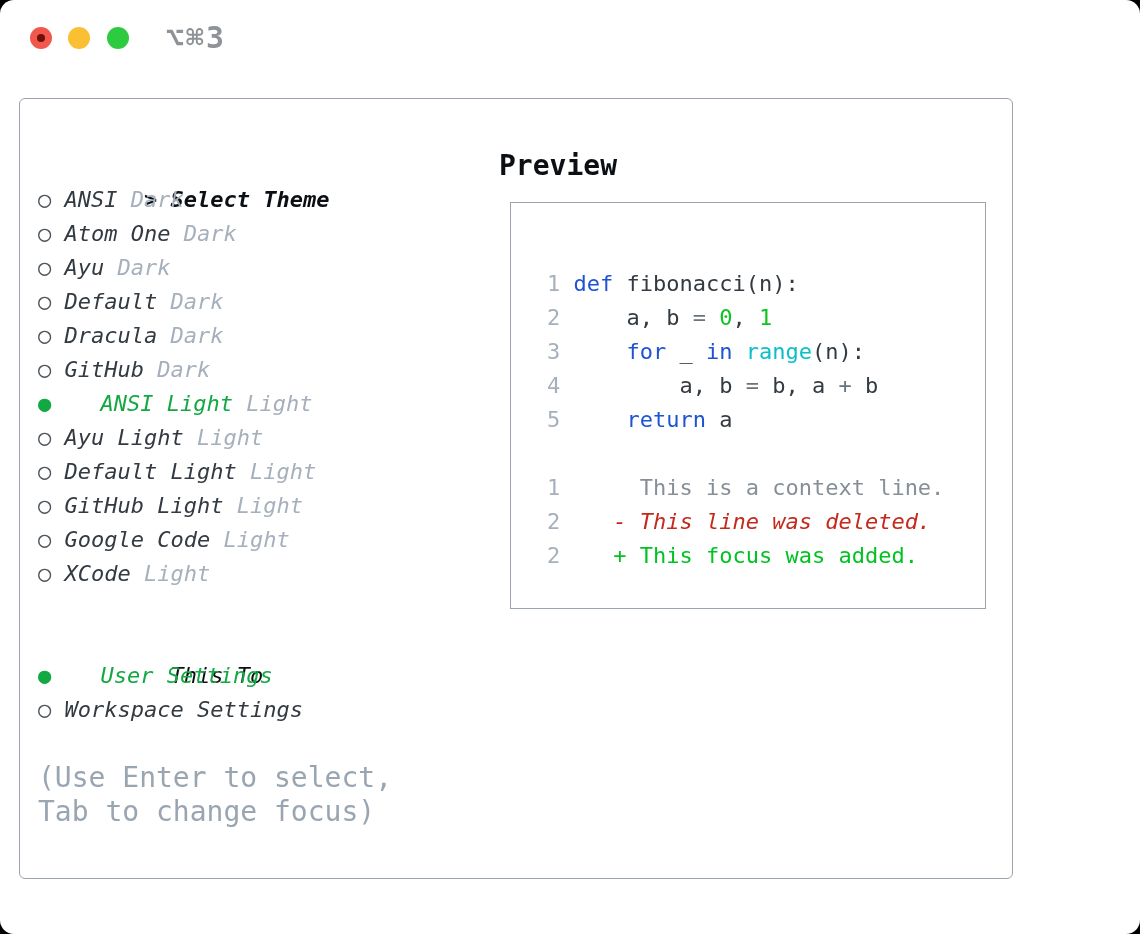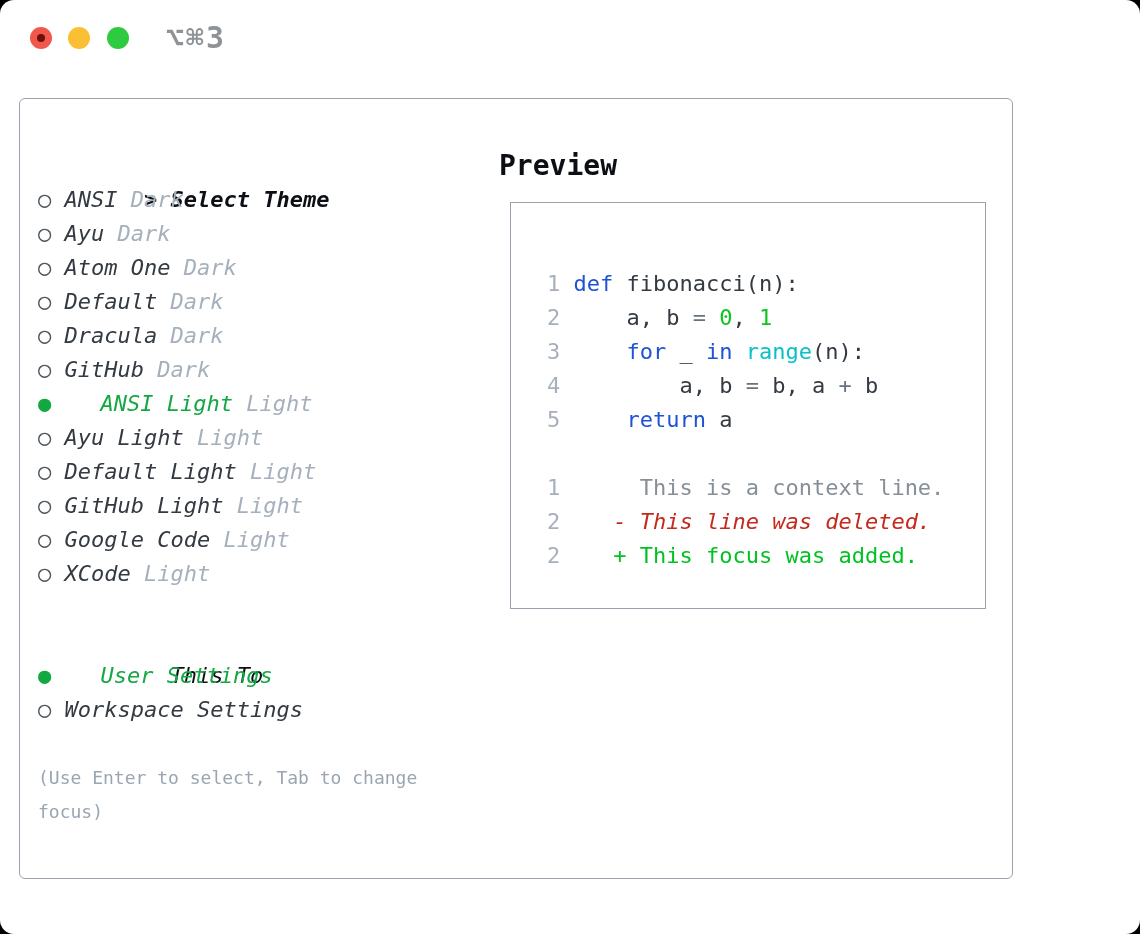--- a/index.html
+++ b/index.html
@@ -51,21 +51,21 @@
   }
   .item .marker{color:var(--circle-gray);}
   .item .name{color:var(--text-primary);}
   .item .variant{color:var(--muted);}
   .item.selected .marker{color:var(--accent-green);}
   .item.selected .name{color:var(--accent-green);margin-left:36px;}
   .subhead-row .label{color:var(--text-heading);}
   .hint{
     margin-top:34px;width:420px;
     color:var(--hint-gray);
-    font-size:18px;line-height:34px;
+    font-size:28px;line-height:34px;
     white-space:normal;
   }
   
   .preview-title{
     position:absolute;left:479px;top:50px;
     font-size:28px;line-height:34px;font-weight:bold;
     color:var(--text-heading);
   }
   .preview-box{
     position:absolute;left:490px;top:103px;width:476px;height:407px;
@@ -104,22 +104,22 @@
 
   <div class="main-box">
 
     <div class="left-col">
       <div class="row title-row">
         <span class="marker">&gt;</span><span class="label">Select Theme</span>
       </div>
 
       <div>
           <div class="row item"><span class="marker">○</span><span class="name">ANSI</span><span class="variant"> Dark</span></div>
+          <div class="row item"><span class="marker">○</span><span class="name">Atom One</span><span class="variant"> Dark</span></div>
           <div class="row item"><span class="marker">○</span><span class="name">Ayu</span><span class="variant"> Dark</span></div>
-          <div class="row item"><span class="marker">○</span><span class="name">Atom One</span><span class="variant"> Dark</span></div>
           <div class="row item"><span class="marker">○</span><span class="name">Default</span><span class="variant"> Dark</span></div>
           <div class="row item"><span class="marker">○</span><span class="name">Dracula</span><span class="variant"> Dark</span></div>
           <div class="row item"><span class="marker">○</span><span class="name">GitHub</span><span class="variant"> Dark</span></div>
           <div class="row item selected"><span class="marker">●</span><span class="name">ANSI Light</span><span class="variant"> Light</span></div>
           <div class="row item"><span class="marker">○</span><span class="name">Ayu Light</span><span class="variant"> Light</span></div>
           <div class="row item"><span class="marker">○</span><span class="name">Default Light</span><span class="variant"> Light</span></div>
           <div class="row item"><span class="marker">○</span><span class="name">GitHub Light</span><span class="variant"> Light</span></div>
           <div class="row item"><span class="marker">○</span><span class="name">Google Code</span><span class="variant"> Light</span></div>
           <div class="row item"><span class="marker">○</span><span class="name">XCode</span><span class="variant"> Light</span></div>
         </div>

